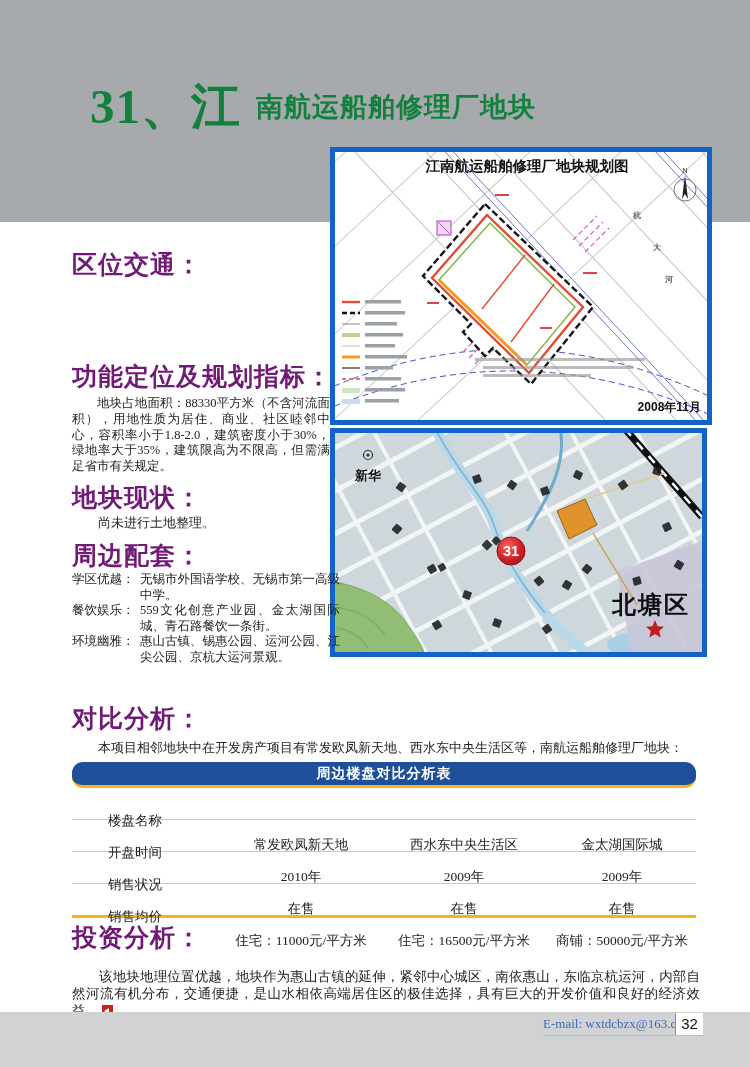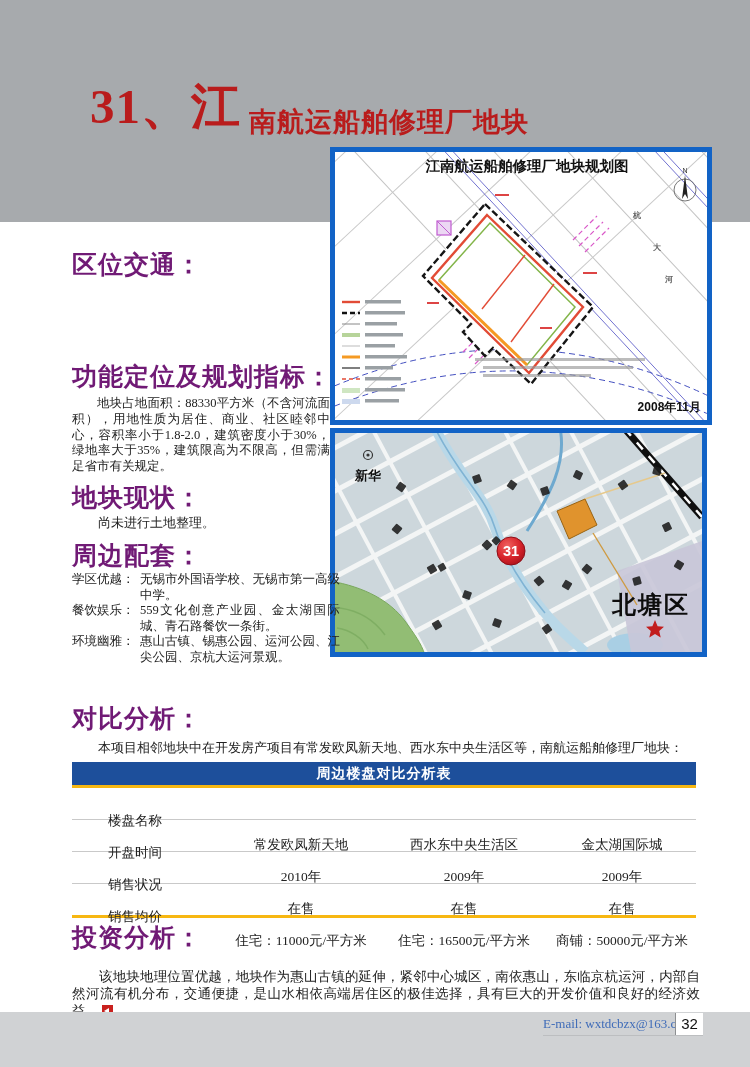--- a/index.html
+++ b/index.html
@@ -1,43 +1,43 @@
 <!DOCTYPE html>
 <html><head>
 <meta charset="utf-8">
 <style>
   html,body{margin:0;padding:0;background:#fff;}
   .page{position:relative;width:750px;height:1067px;background:#fff;overflow:hidden;
         font-family:"Liberation Sans",sans-serif;}
   
   .header-band{position:absolute;left:0;top:0;width:750px;height:222px;background:#a7aaad;}
-  .page-title{position:absolute;left:90px;top:74px;display:flex;align-items:flex-end;color:#b91c1c;white-space:nowrap;}
+  .page-title{position:absolute;left:90px;top:74px;display:flex;align-items:center;color:#15803d;white-space:nowrap;}
   .title-big{font-family:"Liberation Serif",serif;font-size:49px;font-weight:600;letter-spacing:1px;}
-  .title-small{font-size:27px;font-weight:bold;margin-left:8px;letter-spacing:1px;}
+  .title-small{font-size:27px;font-weight:bold;margin-left:15px;letter-spacing:1px;}
   
   .plan-map{position:absolute;left:330px;top:147px;width:372px;height:268px;border:5px solid #1263c6;background:#fff;}
   .city-map{position:absolute;left:330px;top:428px;width:367px;height:219px;border:5px solid #1263c6;background:#cdd7dc;}
   
   .sec-title{position:absolute;left:72px;color:#701a75;font-weight:bold;font-size:25px;letter-spacing:1px;white-space:nowrap;}
   .body-text{position:absolute;font-family:"Liberation Serif",serif;color:#222;text-align:justify;}
   #loc-title{top:248px;} #loc-body{left:72px;top:286px;width:256px;font-size:13px;line-height:17px;text-indent:2em;}
   #fun-title{top:360px;} #fun-body{left:72px;top:396px;width:258px;font-size:12.5px;line-height:15.8px;text-indent:2em;}
   #sta-title{top:481px;} #sta-body{left:72px;top:514px;width:256px;font-size:13px;text-indent:2em;}
   #sur-title{top:539px;}
   .sur-list{position:absolute;left:72px;top:572px;width:268px;font-family:"Liberation Serif",serif;
             font-size:12.5px;line-height:15.5px;color:#222;}
   .sur-item{display:flex;}
   .sur-label{flex:0 0 68px;white-space:nowrap;}
   .sur-text{flex:1;text-align:justify;}
   #cmp-title{top:702px;}
   #cmp-intro{left:72px;top:739px;width:628px;font-size:13px;text-indent:2em;}
   
   .cmp-table{position:absolute;left:72px;top:762px;width:624px;}
   .tbl-title{height:23px;background:#1d4f9b;color:#fff;font-weight:bold;font-size:14px;
-             text-align:center;line-height:23px;letter-spacing:1px;border-bottom:3px solid #f7b711;}
+             text-align:center;line-height:23px;letter-spacing:1px;border-bottom:3px solid #f7b711;border-radius:11px;}
   .tbl-row{display:grid;grid-template-columns:150px 158px 168px 148px;height:31px;align-items:center;
            border-bottom:1.5px solid #c9c9c9;font-family:"Liberation Serif",serif;font-size:13.5px;color:#222;}
   .tbl-row:last-child{border-bottom:3px solid #f7b711;}
   .tbl-row .c0{padding-left:36px;}
   .tbl-row .cc{text-align:center;margin-top:48px;}
   #inv-title{top:921px;}
   #inv-body{left:72px;top:956px;width:628px;font-size:13.5px;line-height:17px;text-indent:2em;margin-top:12px;}
   .end-mark{display:inline-block;width:11px;height:11px;background:#c9211e;vertical-align:-1px;margin-left:3px;position:relative;}
   .end-mark::after{content:"";position:absolute;left:2px;top:2.5px;border-top:3px solid transparent;
                    border-bottom:3px solid transparent;border-right:5px solid #fff;}

